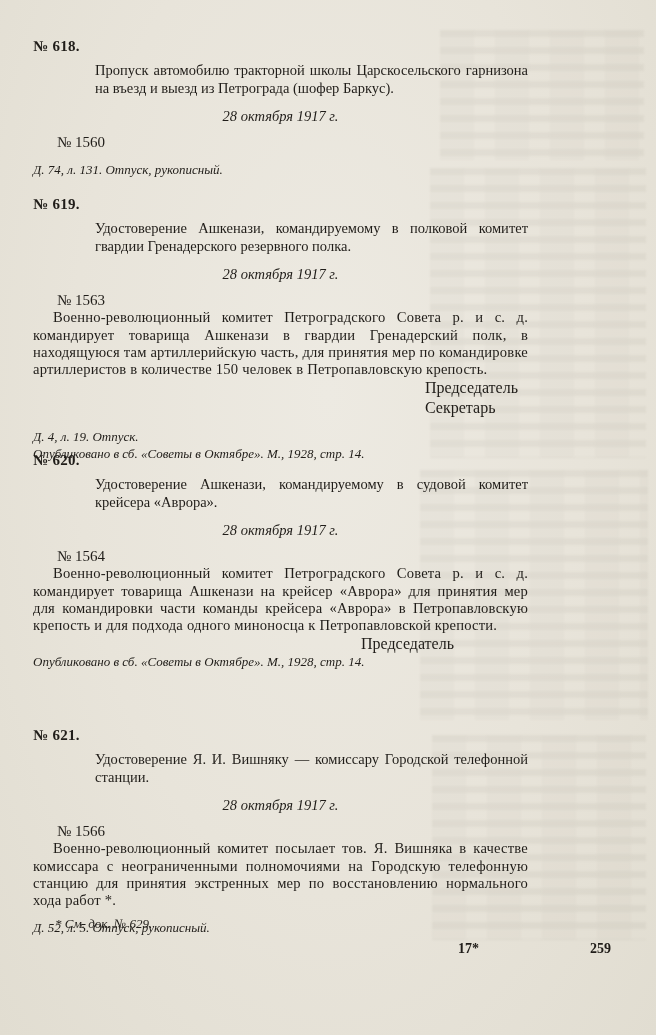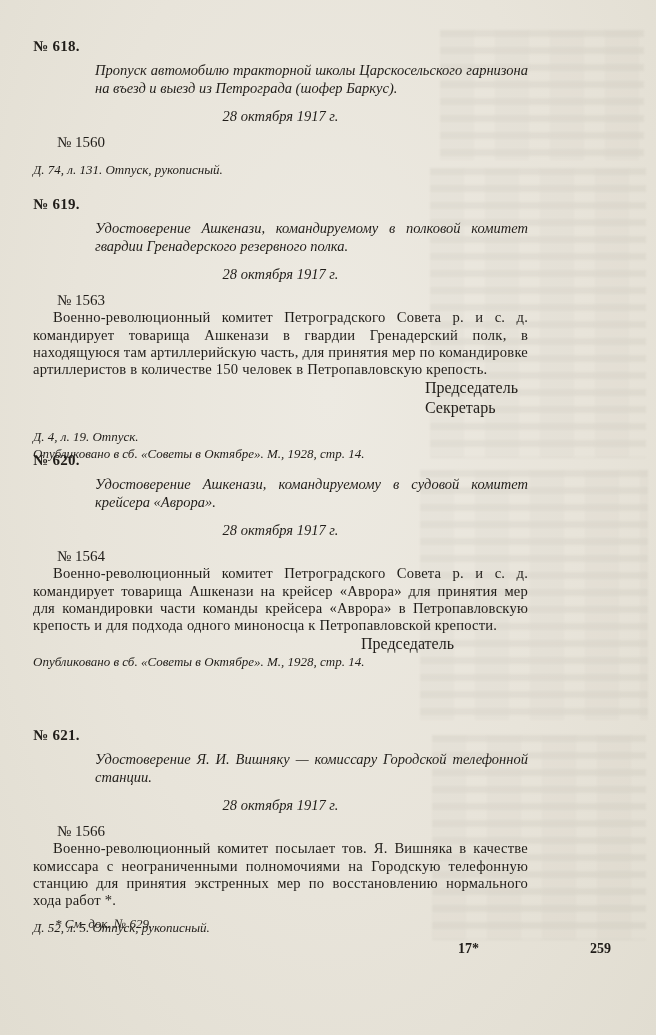--- a/index.html
+++ b/index.html
@@ -10,21 +10,21 @@
     color:#201d19;
   }
   .page{position:absolute;inset:0}
   .entry{position:absolute;left:33px;right:128px}
   .entry-618{top:38px}
   .entry-619{top:196px}
   .entry-620{top:452px}
   .entry-621{top:727px}
   .num{font-weight:bold;font-size:15px;letter-spacing:.3px}
   .title{
-    font-style:italic;font-size:14.5px;line-height:1.22;
+    font-size:14.5px;line-height:1.22;
     margin:7px 0 0 62px;text-align:justify;
   }
   .date{font-style:italic;font-size:14.5px;text-align:center;margin-top:11px}
   .docnum{font-size:15px;margin:9px 0 0 24px}
   .body{
     font-size:14.6px;line-height:1.18;text-align:justify;
     text-indent:20px;letter-spacing:.2px;
   }
   .sig{font-size:16px;line-height:1.25}
   .sig-619{margin-left:392px}

